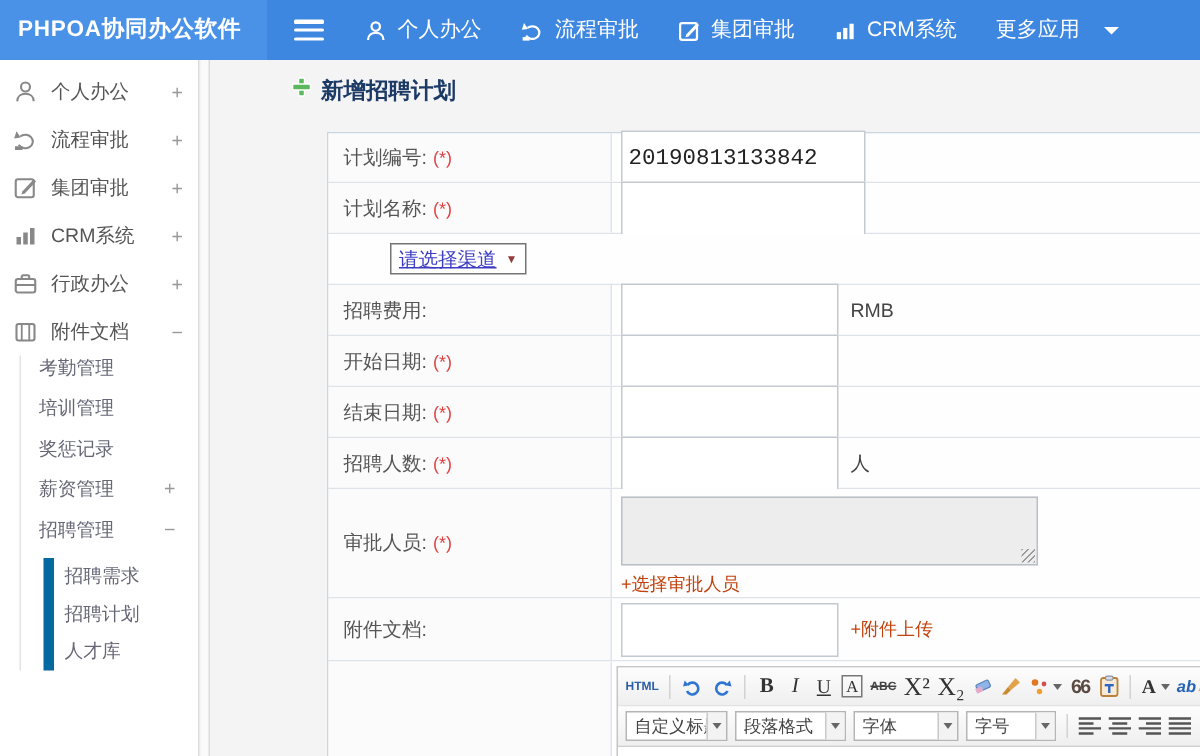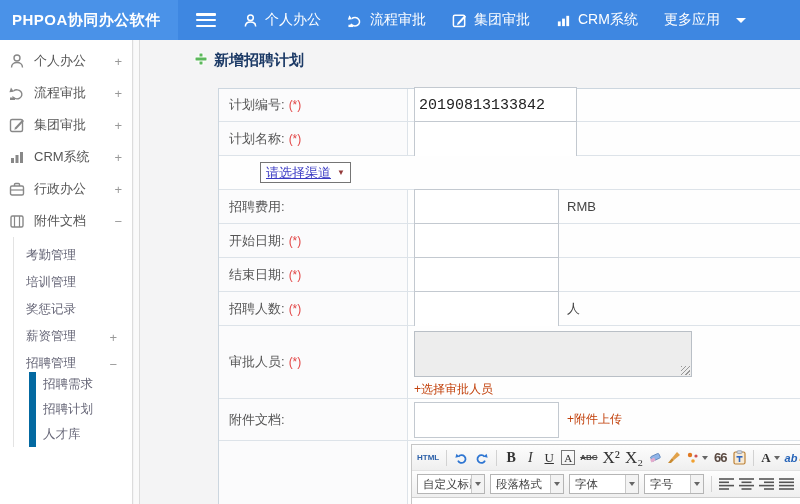--- a/index.html
+++ b/index.html
@@ -18,21 +18,21 @@
 
   
   .sidebar { position:absolute; left:0; top:40px; width:133px; bottom:0; background:#fff; border-right:1px solid #dcdcdc; padding-top:5px; overflow:hidden; }
   .side-scroll { position:absolute; left:134px; top:40px; width:6px; bottom:0; background:#fafafa; border-right:1px solid #dcdcdc; }
   .side-item { position:relative; height:32px; display:flex; align-items:center; color:#555; font-size:13px; cursor:pointer; }
   .side-item .ic { width:16px; height:16px; margin:0 9px; flex:0 0 16px; }
   .side-item.active { height:28px; background:#ededee; border-left:3px solid #54a0e0; color:#333; }
   .side-item.active .ic { margin-left:6px; }
   .expand { position:absolute; right:10px; color:#999; font-size:13px; }
   .lvl2 { margin-left:13px; border-left:1px solid #e3e3e3; }
-  .l2 { position:relative; height:27px; display:flex; align-items:flex-end; padding-left:12px; font-size:12.5px; color:#667; cursor:pointer; }
+  .l2 { position:relative; height:27px; display:flex; align-items:flex-start; padding-left:12px; font-size:12.5px; color:#667; cursor:pointer; }
   .l2 .expand { right:15px; }
   .lvl3 { margin-left:15px; border-left:7px solid #0369a1; }
   .l3 { height:25px; display:flex; align-items:center; padding-left:7px; font-size:12.5px; color:#667; cursor:pointer; }
 
   
   .content { position:absolute; left:141px; top:40px; right:0; bottom:0; overflow:hidden; background:#f4f4f5; }
   .page-title { position:absolute; left:53px; top:11px; display:flex; align-items:center; gap:6px; }
   .page-title h1 { font-size:15px; font-weight:bold; color:#1c3a66; }
 
   .ftable { position:absolute; left:77px; top:48px; width:745px; background:#fff; border:1px solid #ccd6df; border-bottom:none; }

